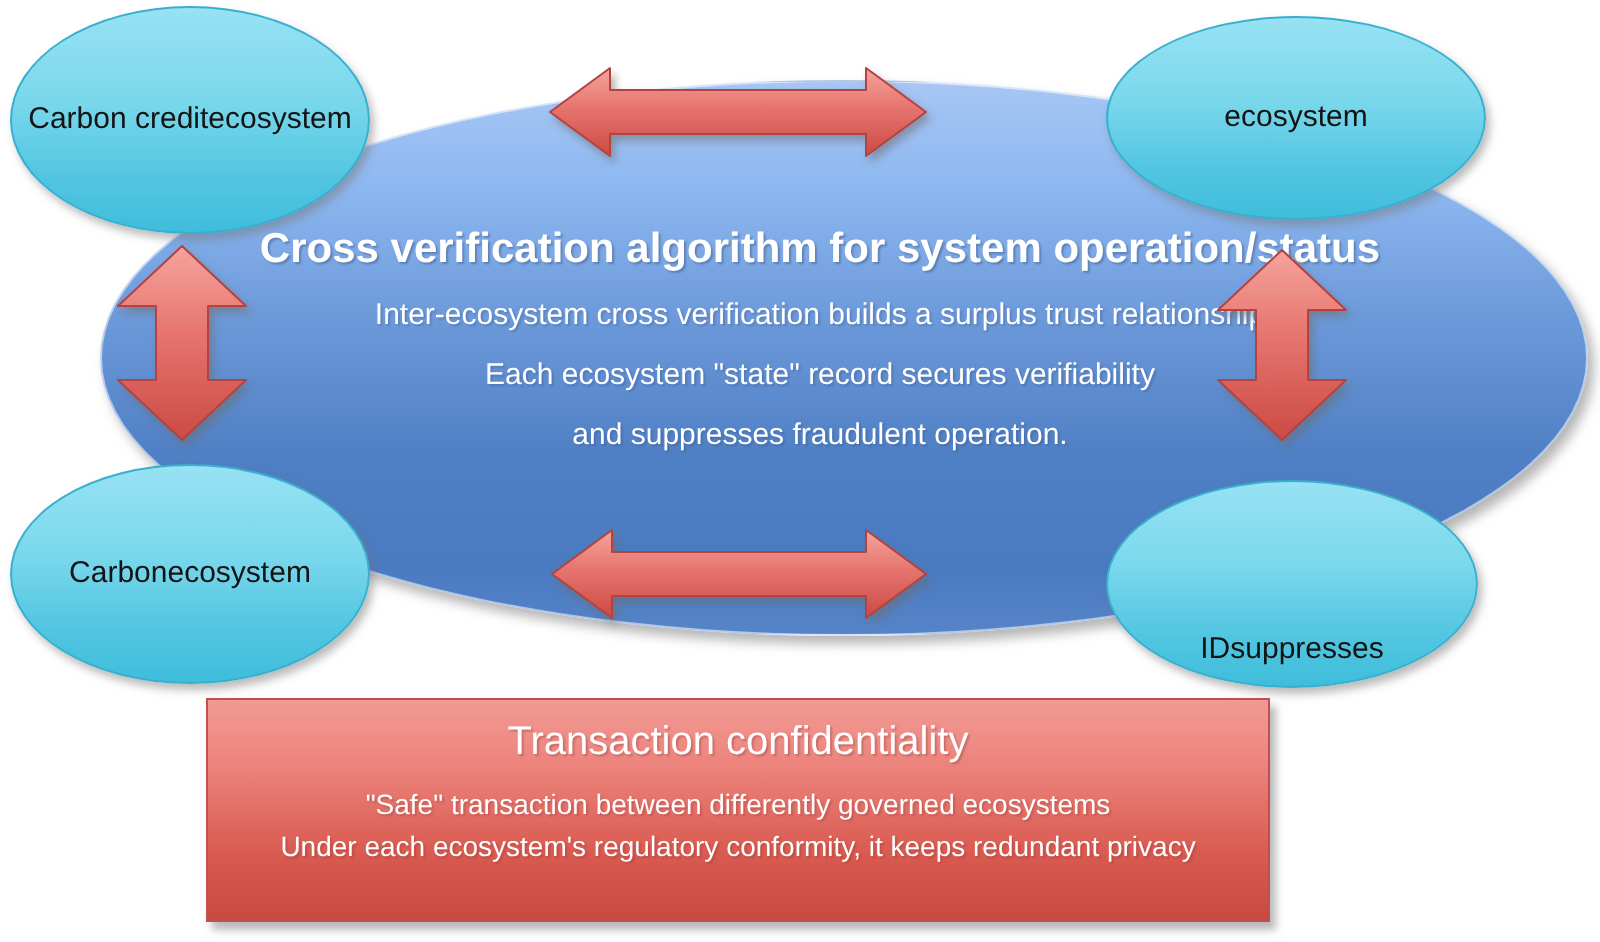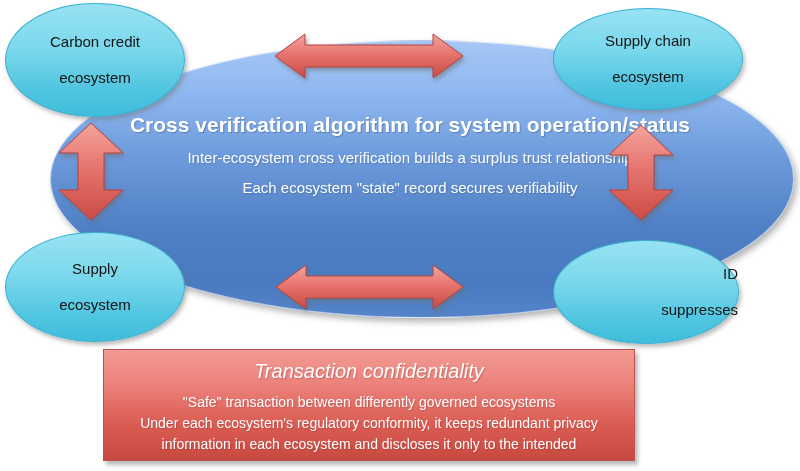--- a/index.html
+++ b/index.html
@@ -45,21 +45,21 @@
   .center-line:first-of-type { margin-top: 14px; }
 
   
   .node {
     position: absolute;
     border-radius: 50%;
     background: linear-gradient(180deg, #97e2f3 0%, #7bd8ec 40%, #52c6e1 75%, #3fbddb 100%);
     border: 1px solid #39afcf;
     box-shadow: 2px 3px 4px rgba(120,120,120,0.5);
     display: flex;
-    flex-direction: column;
+    flex-direction: row;
     align-items: center;
     justify-content: center;
     text-align: center;
     color: #141414;
     font-size: 15px;
     line-height: 36px;
   }
   .node-carbon  { left: 5px;   top: 3px;   width: 178px; height: 112px; }
   .node-supply  { left: 553px; top: 8px;   width: 188px; height: 100px; }
   .node-finance { left: 5px;   top: 232px; width: 178px; height: 108px; }
@@ -84,54 +84,53 @@
     box-shadow: 3px 4px 4px rgba(140,140,140,0.6);
     color: #ffffff;
     text-align: center;
     box-sizing: border-box;
     padding-top: 7px;
   }
   .conf-title {
     font-size: 20px;
     line-height: 28px;
     text-shadow: 1px 1px 1px rgba(120,40,40,0.3);
-    font-style: italic;
   }
   .conf-line {
     font-size: 14px;
     line-height: 21px;
     text-shadow: 1px 1px 1px rgba(120,40,40,0.25);
   }
   .conf-line.first { margin-top: 7px; }
 </style>
 </head>
 <body>
 
 <div class="canvas">
 
   <div class="big-ellipse"></div>
 
   <div class="center-text">
     <div class="center-title">Cross verification algorithm for system operation/status</div>
     <div class="center-line">Inter-ecosystem cross verification builds a surplus trust relationship</div>
     <div class="center-line">Each ecosystem "state" record secures verifiability</div>
+    <div class="center-line">and suppresses fraudulent operation.</div>
   </div>
 
   <div class="node node-carbon">
     <span>Carbon credit</span>
     <span>ecosystem</span>
   </div>
 
   <div class="node node-supply">
-    <span>Supply chain</span>
     <span>ecosystem</span>
   </div>
 
   <div class="node node-finance">
-    <span>Supply</span>
+    <span>Carbon</span>
     <span>ecosystem</span>
   </div>
 
   <div class="node node-id">
     <span>ID</span>
     <span>suppresses</span>
   </div>
 
   <svg class="arrow-layer" viewBox="0 0 800 471" xmlns="http://www.w3.org/2000/svg">
     <defs>
@@ -144,16 +143,15 @@
     <path class="arrow-shape" d="M275,56 L305,34 L305,45 L433,45 L433,34 L463,56 L433,78 L433,67 L305,67 L305,78 Z" fill="url(#arrowGrad)" stroke="#b5423f" stroke-width="1" stroke-linejoin="round"></path>
     <path class="arrow-shape" d="M276,287 L306,265 L306,276 L433,276 L433,265 L463,287 L433,309 L433,298 L306,298 L306,309 Z" fill="url(#arrowGrad)" stroke="#b5423f" stroke-width="1" stroke-linejoin="round"></path>
     <path class="arrow-shape" d="M91,123 L123,153 L104,153 L104,190 L123,190 L91,220 L59,190 L78,190 L78,153 L59,153 Z" fill="url(#arrowGrad)" stroke="#b5423f" stroke-width="1" stroke-linejoin="round"></path>
     <path class="arrow-shape" d="M641,125 L673,155 L654,155 L654,190 L673,190 L641,220 L609,190 L628,190 L628,155 L609,155 Z" fill="url(#arrowGrad)" stroke="#b5423f" stroke-width="1" stroke-linejoin="round"></path>
   </svg>
 
   <div class="conf-box">
     <div class="conf-title">Transaction confidentiality</div>
     <div class="conf-line first">"Safe" transaction between differently governed ecosystems</div>
     <div class="conf-line">Under each ecosystem's regulatory conformity, it keeps redundant privacy</div>
-    <div class="conf-line">information in each ecosystem and discloses it only to the intended</div>
   </div>
 
 </div>
 
 </body></html>

